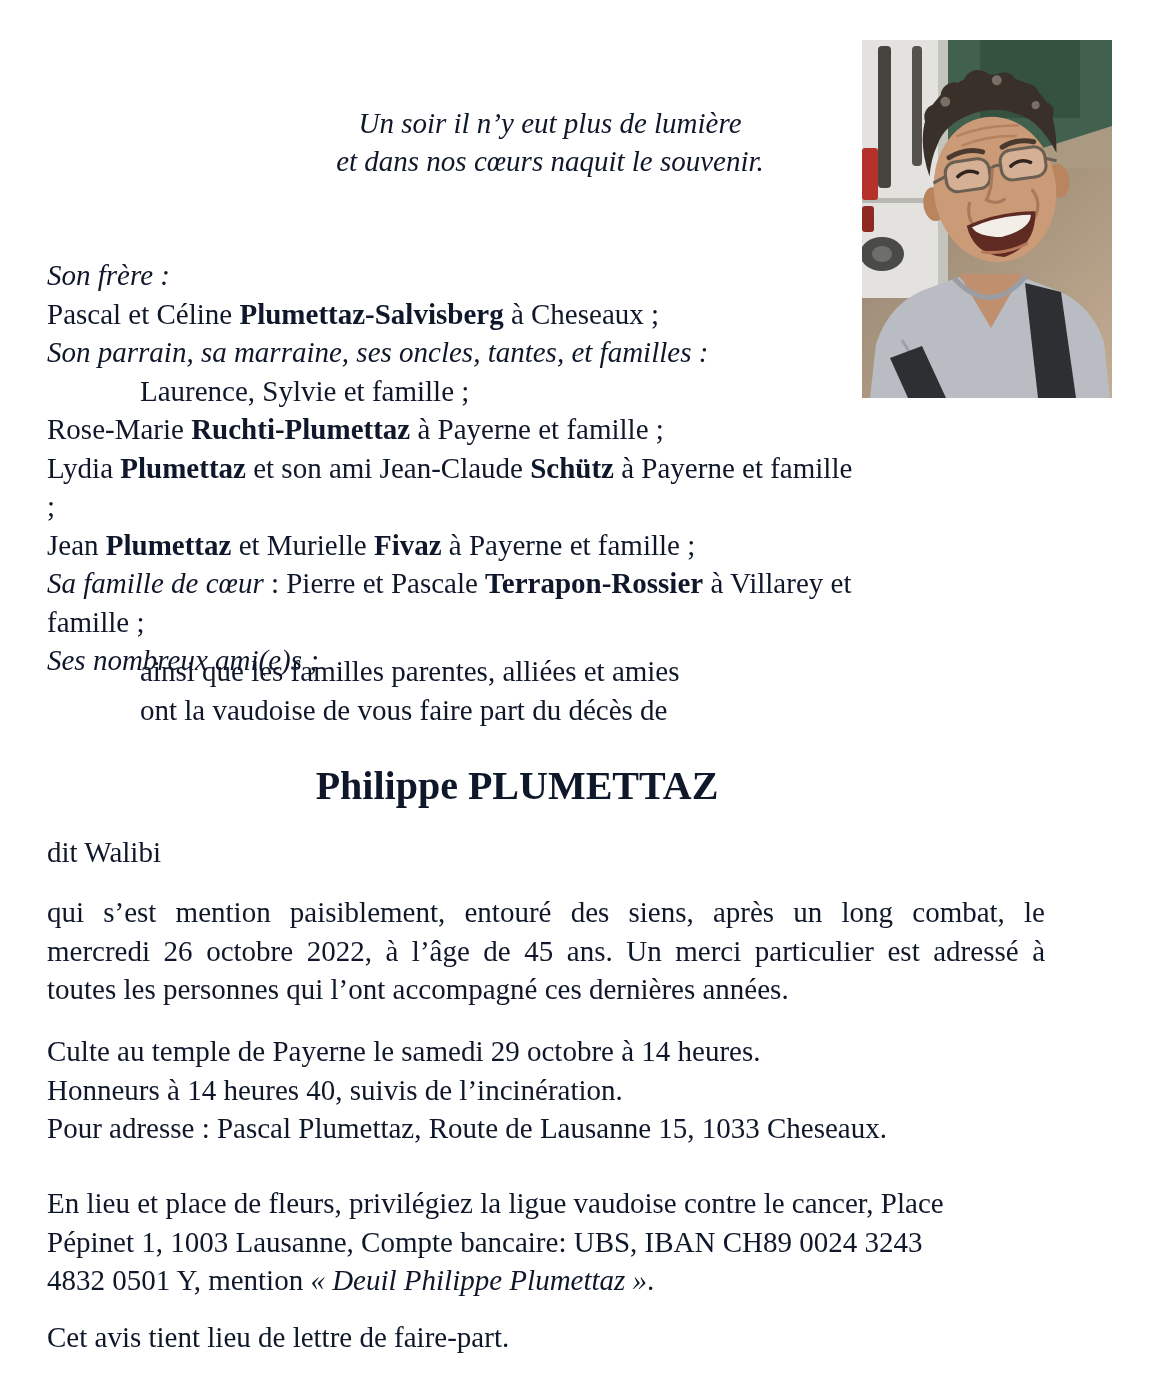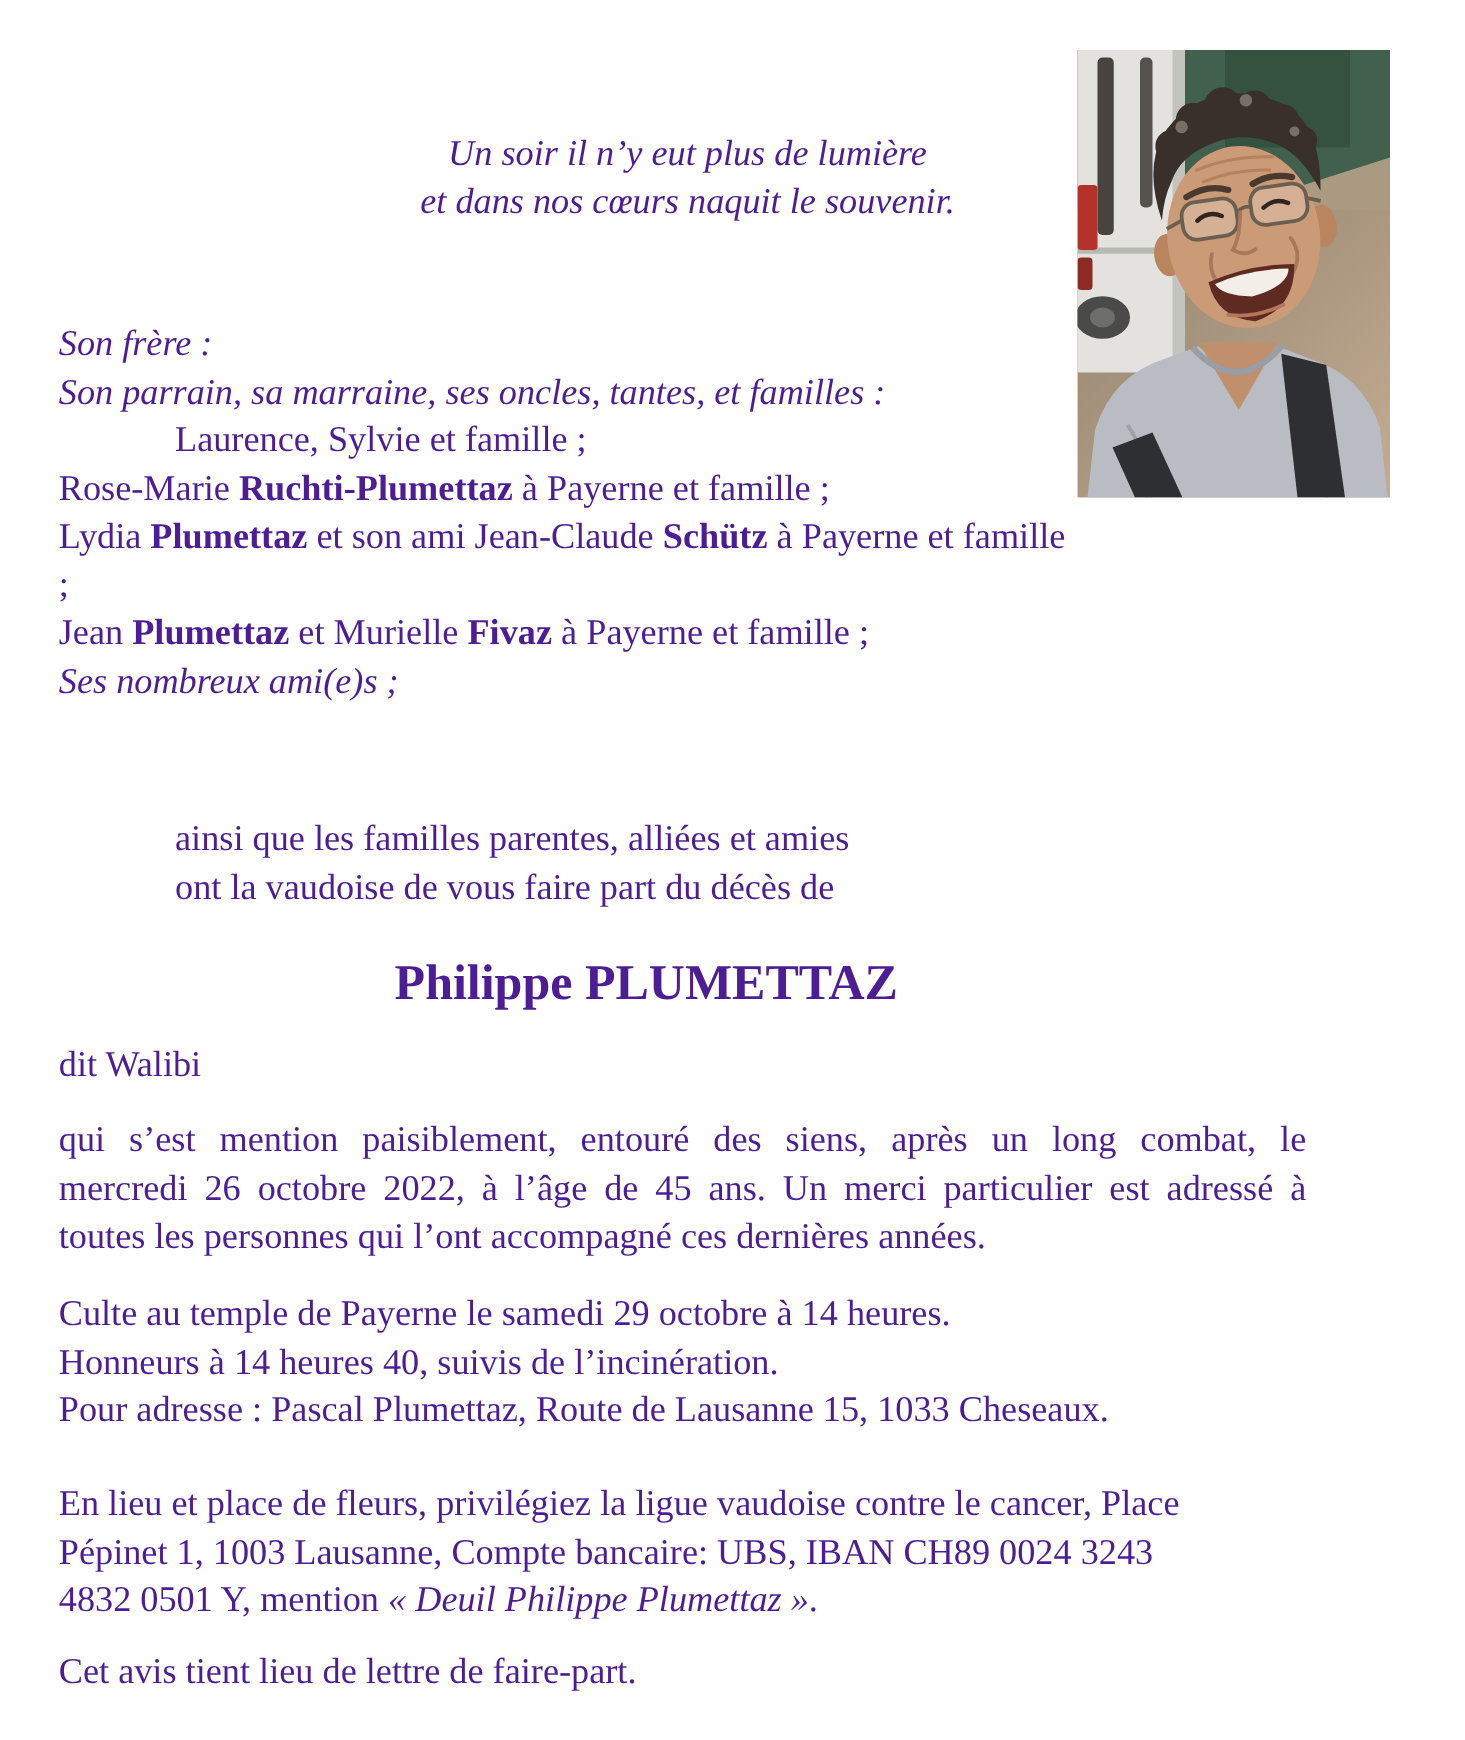--- a/index.html
+++ b/index.html
@@ -6,21 +6,21 @@
     margin: 0;
     padding: 0;
     background: #ffffff;
   }
   .page {
     position: relative;
     width: 1172px;
     height: 1392px;
     background: #ffffff;
     font-family: "Liberation Serif", "DejaVu Serif", serif;
-    color: #4c1d95;
+    color: #0f172a;
     overflow: hidden;
   }
   .blk { position: absolute; font-size: 29px; line-height: 38.5px; }
   .seg-b { font-weight: bold; }
   .seg-i { font-style: italic; }
   .quote {
     left: 230px; top: 104px; width: 640px;
     text-align: center; font-style: italic; line-height: 38px;
   }
   .photo-frame {
@@ -130,25 +130,27 @@
           <path d="M 100 182 Q 133 172 170 177 Q 166 212 133 218 Q 103 212 100 182 Z" fill="#5e2a22"></path>
           <path d="M 105 184 Q 133 176 165 180 Q 163 194 133 198 Q 109 194 105 184 Z" fill="#f3efe8"></path>
           <path d="M 112 210 Q 133 216 157 208" stroke="#b5765a" stroke-width="3" fill="none" stroke-linecap="round"></path>
         </g>
       </g>
     </svg>
   </div>
 
   <div class="blk family">
     <div class="line"><span class="seg-i">Son frère :</span></div>
+    <div class="line"><span>Pascal et Céline </span><span class="seg-b">Plumettaz-Salvisberg</span><span> à Cheseaux ;</span></div>
     <div class="line"><span class="seg-i">Son parrain, sa marraine, ses oncles, tantes, et familles :</span></div>
     <div class="line indent"><span>Laurence, Sylvie et famille ;</span></div>
     <div class="line"><span>Rose-Marie </span><span class="seg-b">Ruchti-Plumettaz</span><span> à Payerne et famille ;</span></div>
     <div class="line"><span>Lydia </span><span class="seg-b">Plumettaz</span><span> et son ami Jean-Claude </span><span class="seg-b">Schütz</span><span> à Payerne et famille ;</span></div>
     <div class="line"><span>Jean </span><span class="seg-b">Plumettaz</span><span> et Murielle </span><span class="seg-b">Fivaz</span><span> à Payerne et famille ;</span></div>
+    <div class="line"><span class="seg-i">Sa famille de cœur</span><span> : Pierre et Pascale </span><span class="seg-b">Terrapon-Rossier</span><span> à Villarey et famille ;</span></div>
     <div class="line"><span class="seg-i">Ses nombreux ami(e)s ;</span></div>
   </div>
 
   <div class="blk intro">
     <div>ainsi que les familles parentes, alliées et amies</div>
     <div>ont la vaudoise de vous faire part du décès de</div>
   </div>
 
   <div class="blk deceased-name">Philippe PLUMETTAZ</div>
   <div class="blk deceased-alias">dit Walibi</div>

